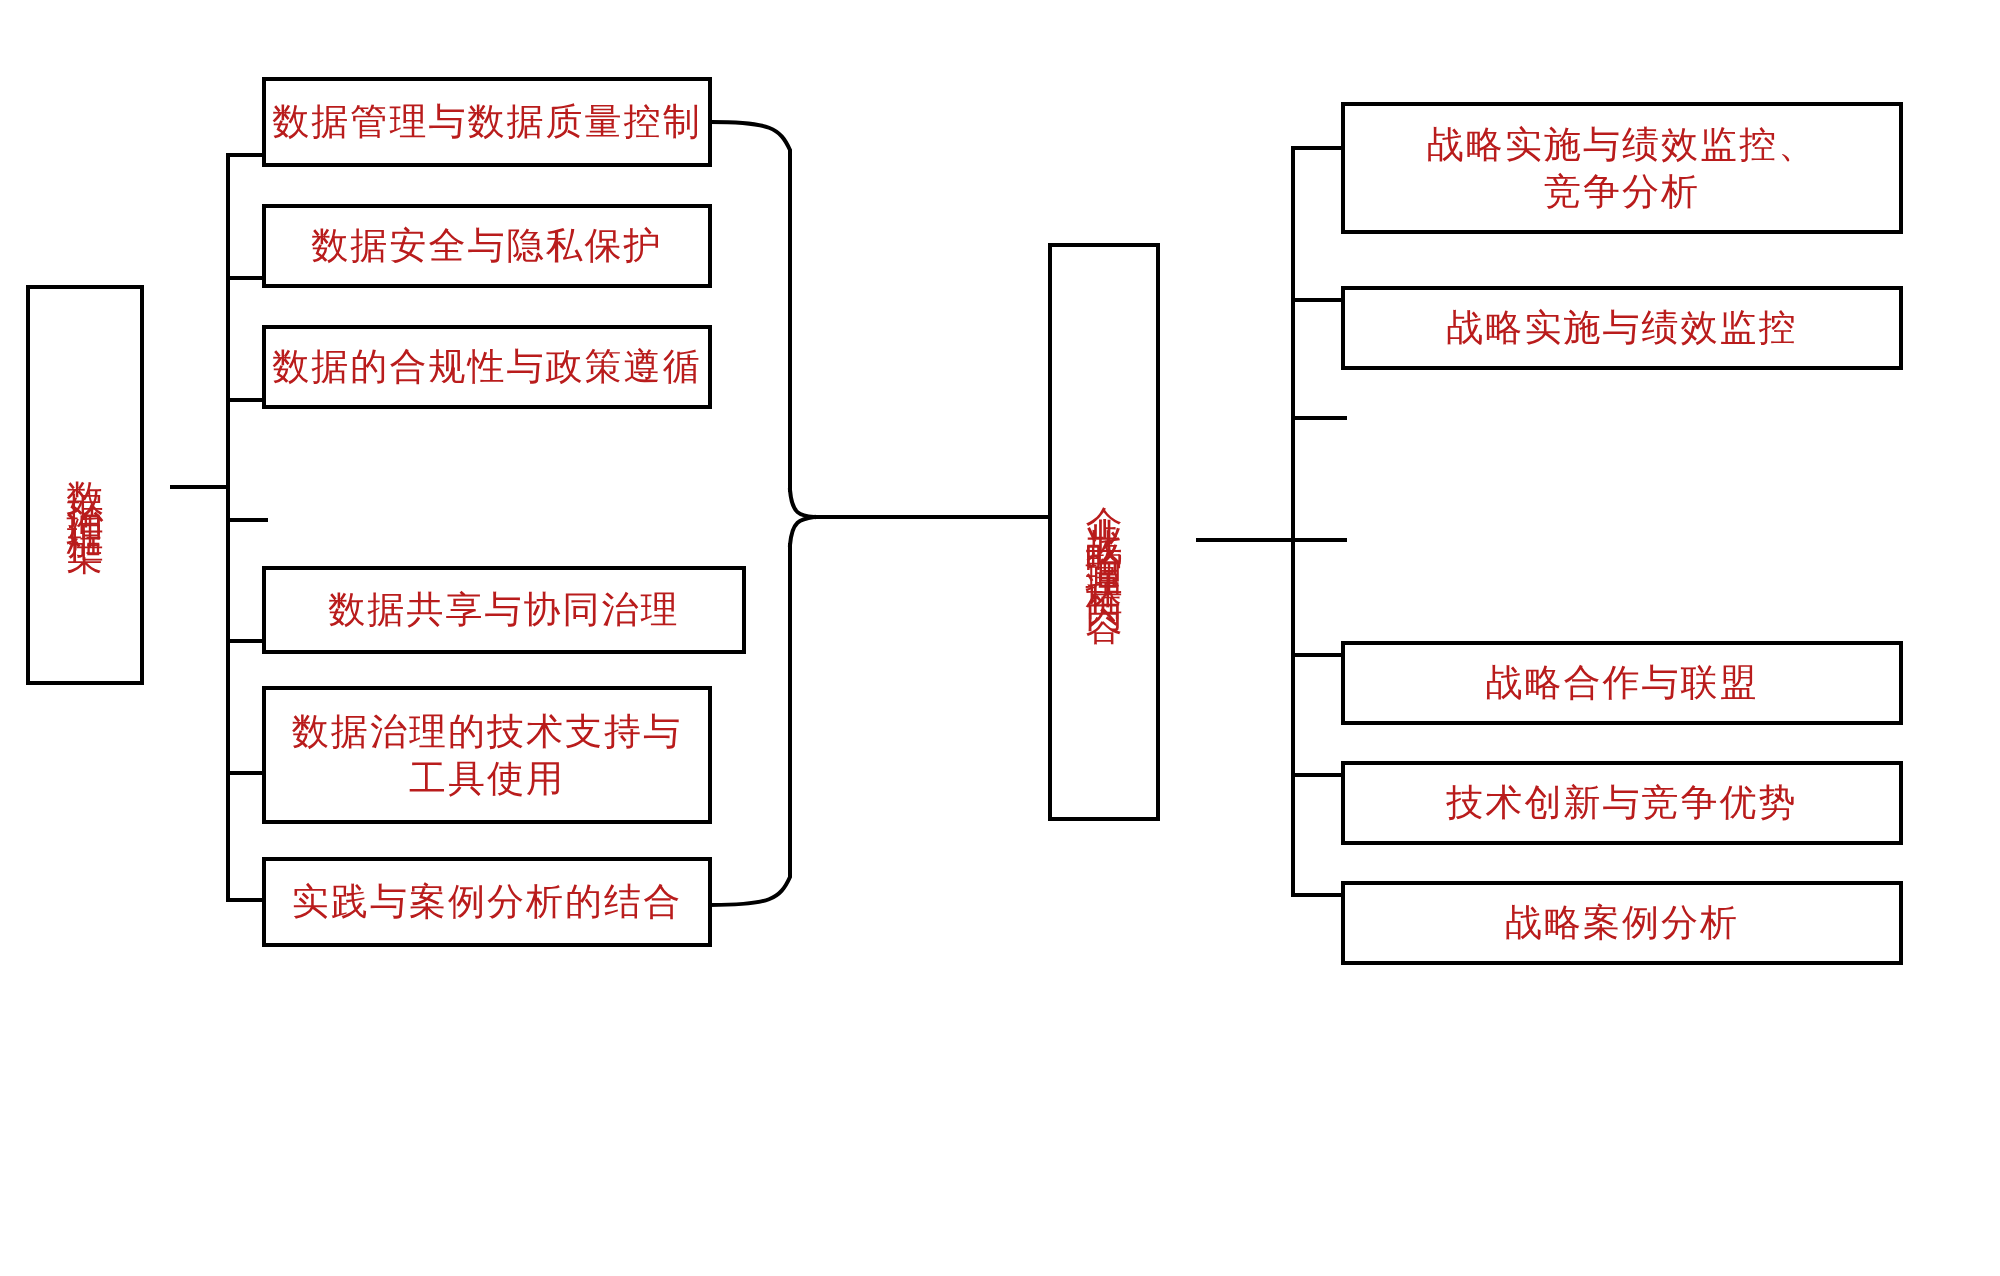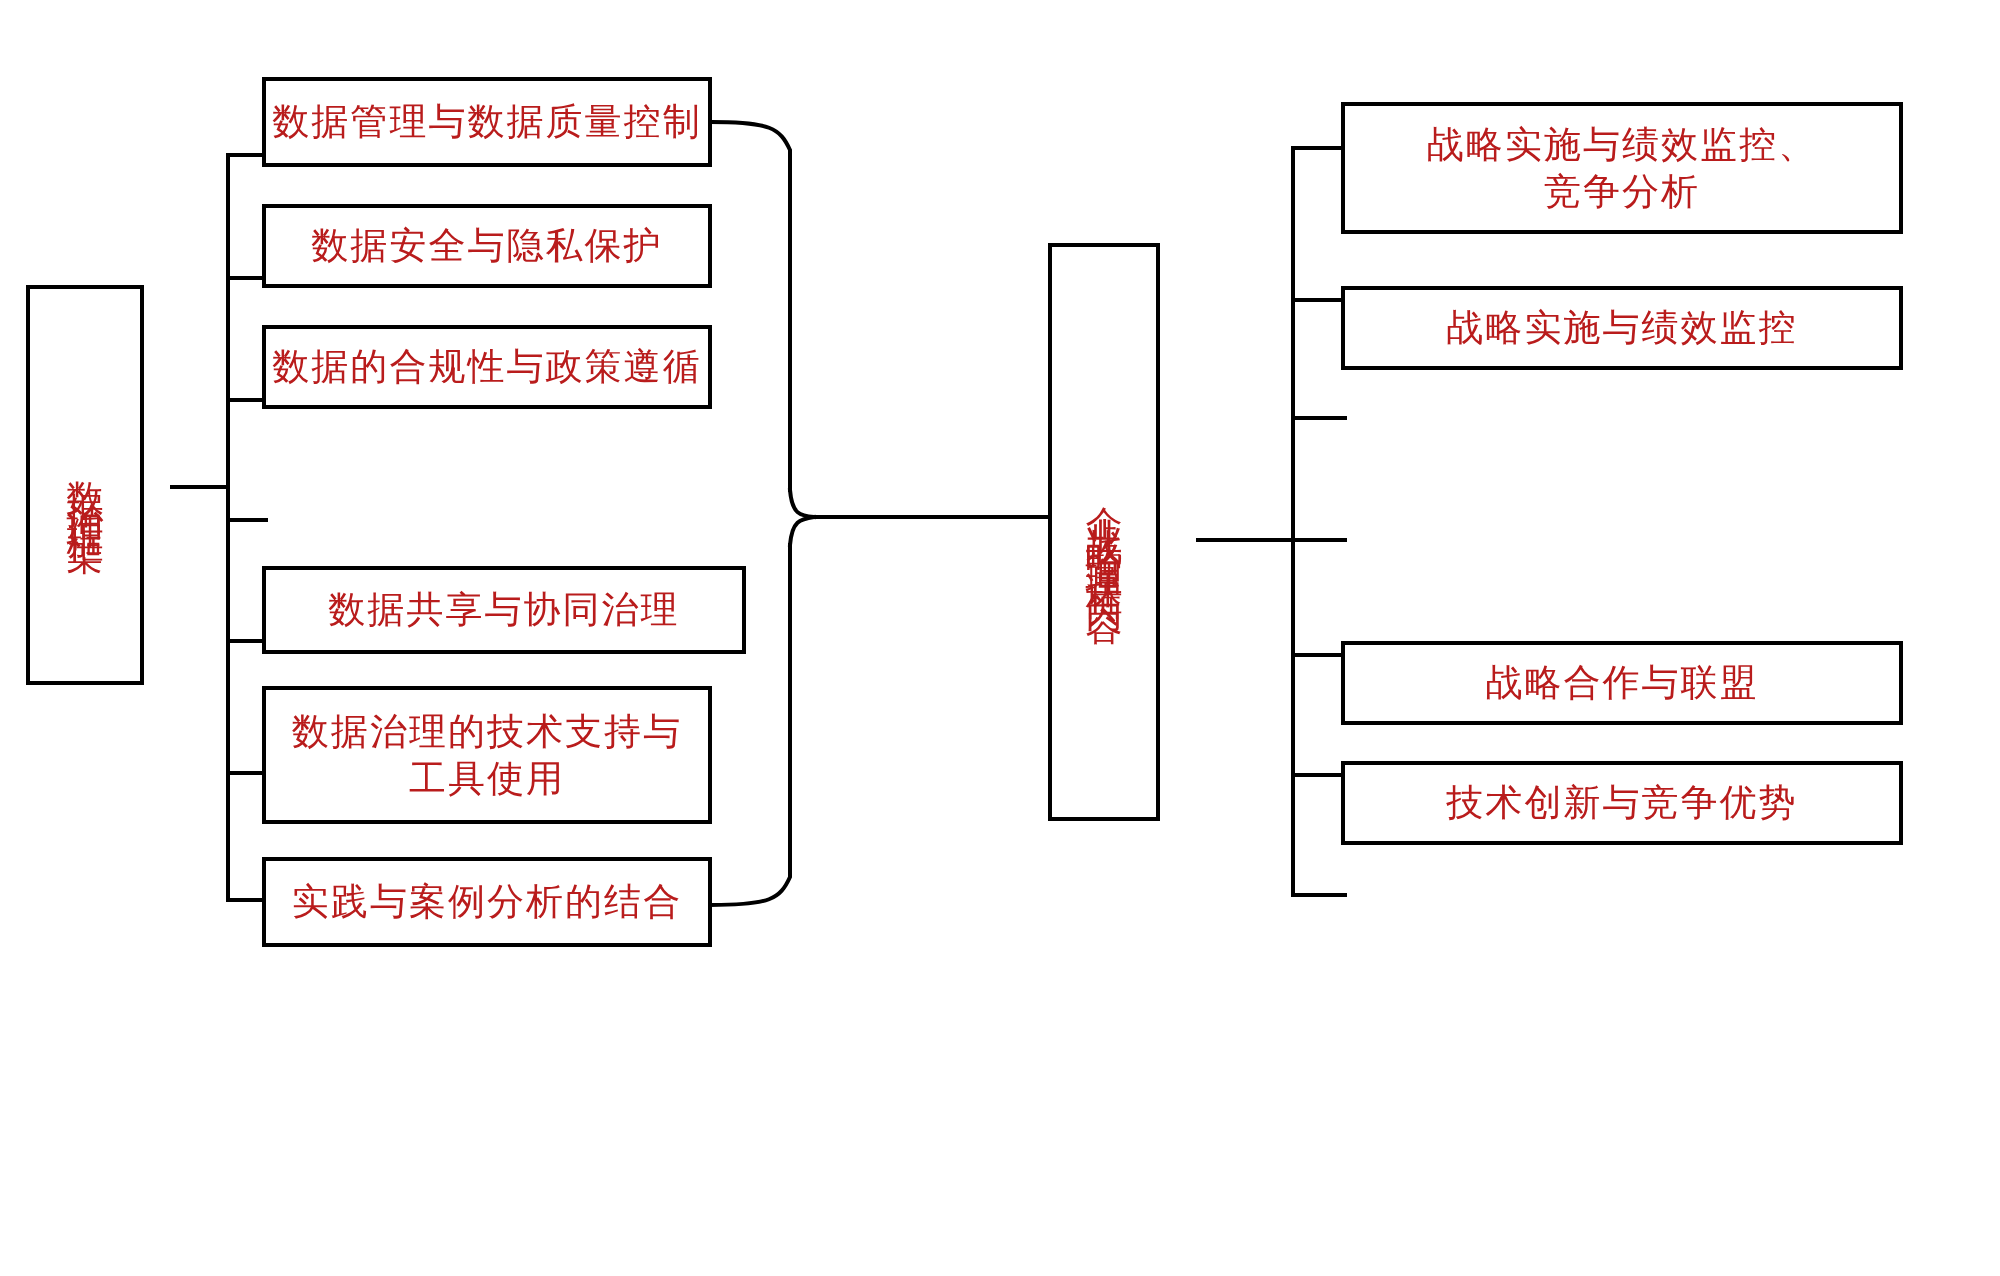--- a/index.html
+++ b/index.html
@@ -142,14 +142,17 @@
 
 
   <div class="node lvl2" style="left:1341px; top:613px; width:562px; height:84px;">
     <span class="txt">战略合作与联盟</span>
   </div>
 
   <div class="node lvl2" style="left:1341px; top:733px; width:562px; height:84px;">
     <span class="txt">技术创新与竞争优势</span>
   </div>
 
+  <div class="node lvl2" style="left:1341px; top:853px; width:562px; height:84px;">
+    <span class="txt">战略案例分析</span>
+  </div>
 
 </div>
 
 </body></html>

